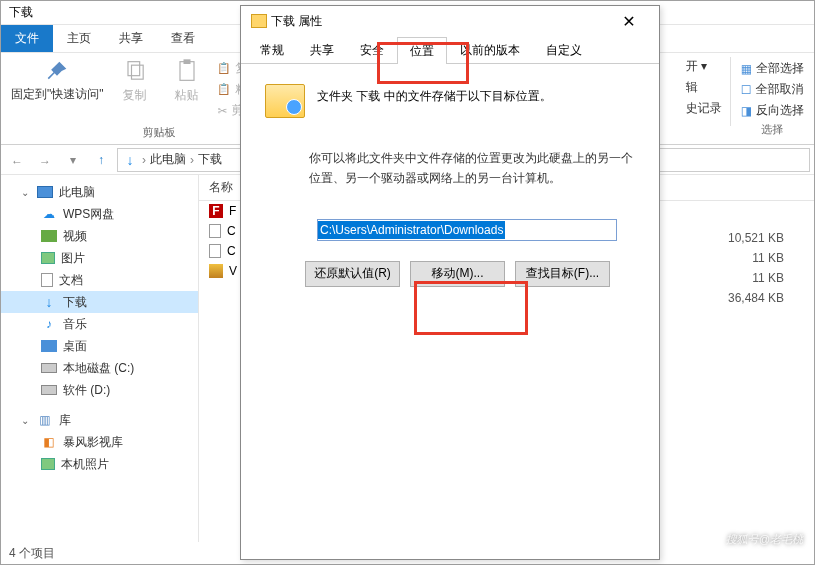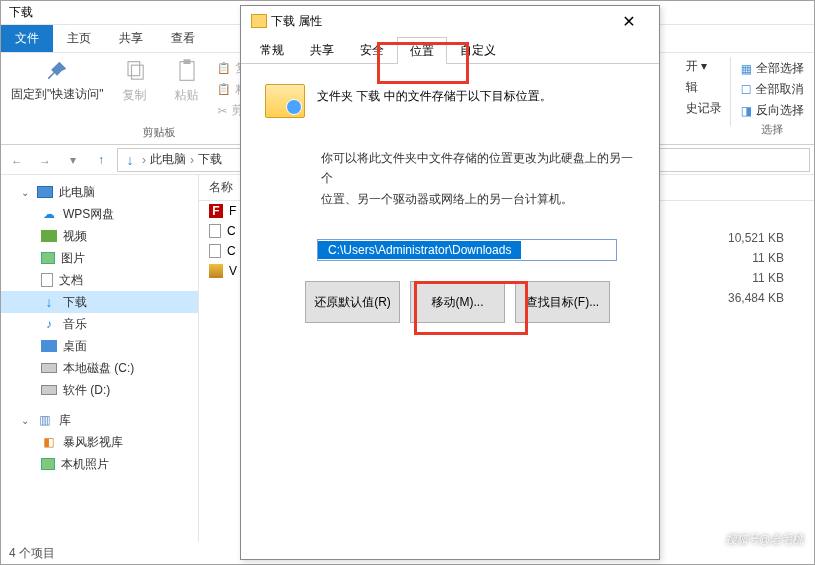--- a/index.html
+++ b/index.html
@@ -47,26 +47,26 @@
 .dlg-title { height: 30px; display: flex; align-items: center; padding: 0 10px; gap: 4px; }
 .dlg-title-icon { width: 16px; height: 14px; background: #ffd66b; border: 1px solid #d4a020; }
 .dlg-close { margin-left: auto; width: 40px; height: 28px; display: flex; align-items: center; justify-content: center; font-size: 16px; }
 .dlg-tabs { height: 28px; display: flex; border-bottom: 1px solid #ccc; padding-left: 6px; }
 .dlg-tab { padding: 4px 12px; border: 1px solid transparent; border-bottom: none; display: flex; align-items: center; }
 .dlg-tab.active { border-color: #ccc; background: #fff; position: relative; top: 1px; }
 .dlg-body { padding: 20px 24px; }
 .dlg-desc-row { display: flex; align-items: flex-start; gap: 12px; margin-bottom: 30px; }
 .dlg-folder-icon { width: 40px; height: 34px; background: linear-gradient(#ffe9a8, #ffcf52); border: 1px solid #d4a020; border-radius: 2px; position: relative; }
 .dlg-folder-icon::after { content: ""; position: absolute; bottom: 2px; right: 2px; width: 14px; height: 14px; background: #4aa3ff; border-radius: 50%; border: 1px solid #fff; }
-.dlg-info { margin-left: 56px; margin-bottom: 30px; color: #333; line-height: 1.7; }
+.dlg-info { margin-left: 44px; margin-bottom: 30px; color: #333; line-height: 1.7; }
 .dlg-path { margin-left: 52px; width: 300px; height: 22px; border: 1px solid #7a9fd4; padding: 0; display: flex; align-items: center; }
-.dlg-path-text { background: #0078d7; color: #fff; padding: 2px 10px; flex: 0 0 auto; }
+.dlg-path-text { background: #0078d7; color: #fff; padding: 2px 2px; flex: 0 0 auto; }
 .dlg-path-rest { flex: 1; background: #fff; }
 .dlg-btns { margin-left: 40px; margin-top: 20px; display: flex; gap: 10px; }
-.dlg-btn { width: 95px; height: 42px; background: #e1e1e1; border: 1px solid #adadad; display: flex; align-items: center; justify-content: center; }
+.dlg-btn { width: 95px; height: 26px; background: #e1e1e1; border: 1px solid #adadad; display: flex; align-items: center; justify-content: center; }
 
 
 .hl { position: absolute; border: 3px solid #e73828; pointer-events: none; }
 .hl1 { left: 377px; top: 42px; width: 92px; height: 42px; }
 .hl2 { left: 414px; top: 281px; width: 114px; height: 54px; }
 
 .watermark { position: absolute; right: 12px; bottom: 18px; color: rgba(255,255,255,0.85); font-size: 11px; font-weight: 500; text-shadow: 0 0 4px rgba(0,0,0,0.6); font-style: italic; }
 
 
 .ico { width: 16px; height: 16px; display: inline-flex; align-items: center; justify-content: center; }
@@ -284,20 +284,21 @@
   <div class="dlg-title">
     <span class="dlg-title-icon"></span>
     <span>下载 属性</span>
     <div class="dlg-close">✕</div>
   </div>
   <div class="dlg-tabs">
     <div class="dlg-tab">常规</div>
     <div class="dlg-tab">共享</div>
     <div class="dlg-tab">安全</div>
     <div class="dlg-tab active">位置</div>
+    <div class="dlg-tab">以前的版本</div>
     <div class="dlg-tab">自定义</div>
   </div>
   <div class="dlg-body">
     <div class="dlg-desc-row">
       <div class="dlg-folder-icon"></div>
       <div style="padding-top:4px">文件夹 下载 中的文件存储于以下目标位置。</div>
     </div>
     <div class="dlg-info">
       <div>你可以将此文件夹中文件存储的位置更改为此硬盘上的另一个</div>
       <div>位置、另一个驱动器或网络上的另一台计算机。</div>

